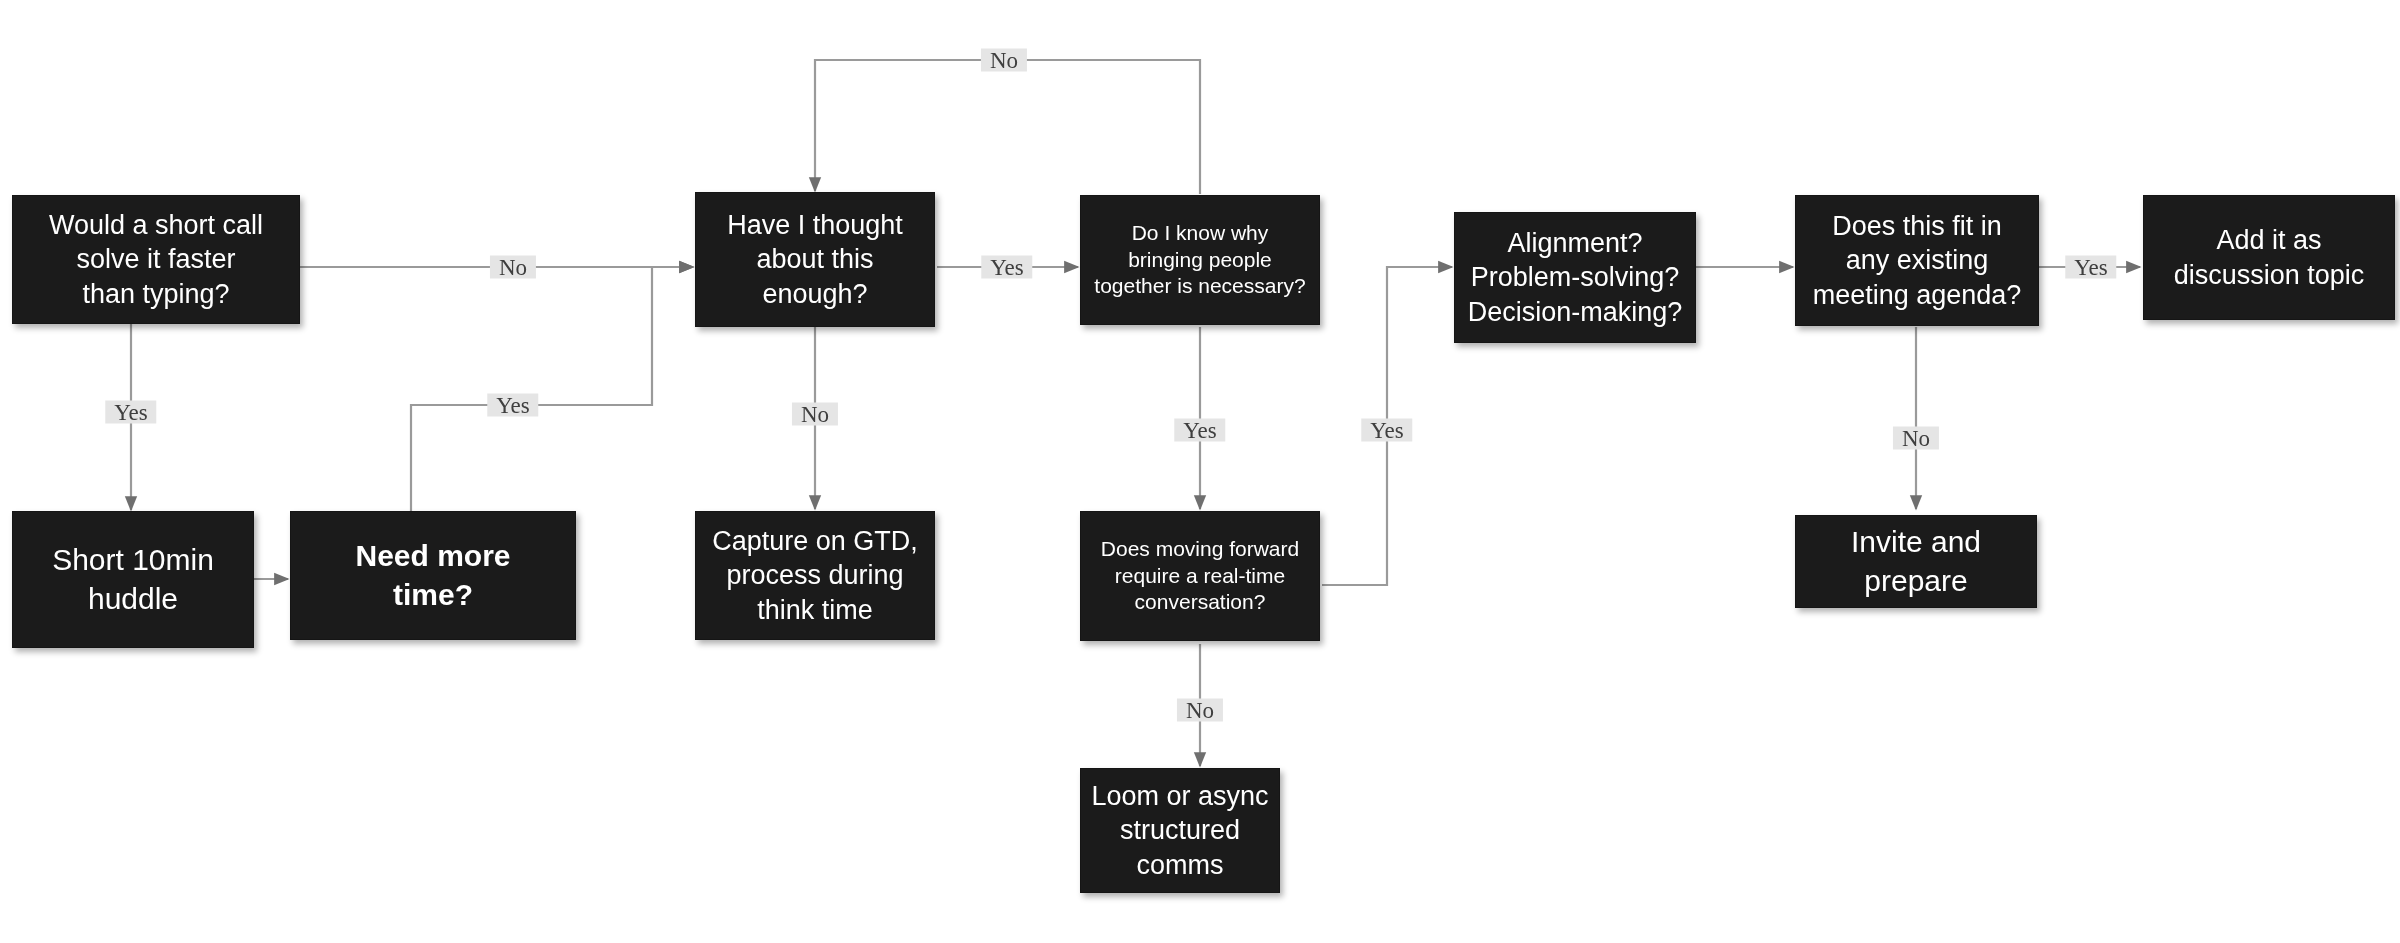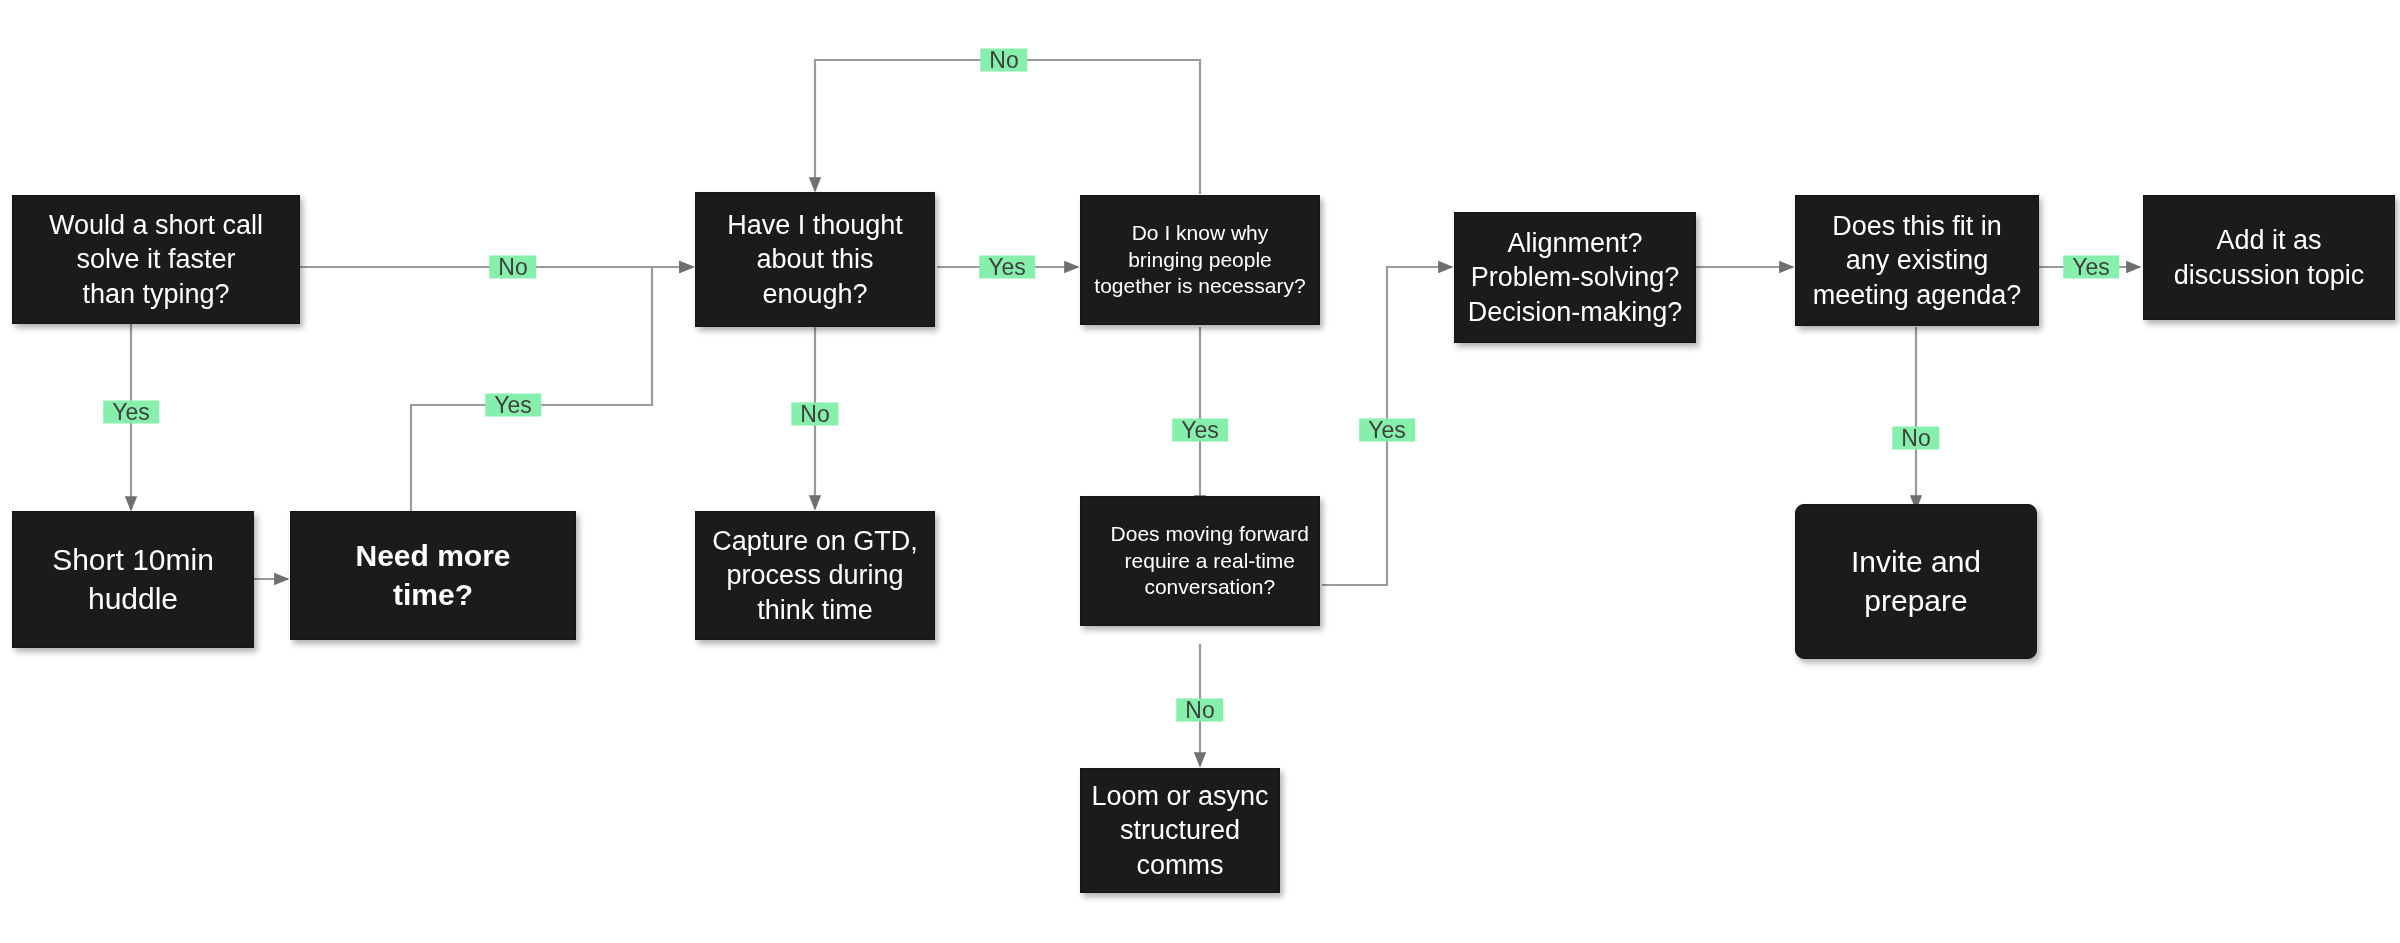--- a/index.html
+++ b/index.html
@@ -44,25 +44,26 @@
     display: block;
     white-space: pre-line;
   }
   .size-lg  { font-size: 30px; }
   .size-md  { font-size: 27px; }
   .size-sm  { font-size: 21px; }
   .edge-label {
     position: absolute;
     font-size: 23px;
     color: #3f3f3f;
-    background: #86efac;
+    background: #e5e5e5;
     padding: 0 9px;
     white-space: nowrap;
     transform: translate(-50%, -50%);
     line-height: 1;
+    font-family: Liberation Serif, serif;
   }
 </style>
 </head>
 <body>
 
 <div id="canvas">
 
   <svg id="wires" viewBox="0 0 2400 943" width="2400" height="943">
     <defs>
       <marker id="arrow" viewBox="0 0 10 10" refX="9" refY="5" markerWidth="7" markerHeight="7" orient="auto-start-reverse">
@@ -126,21 +127,21 @@
 process during
 think time</span>
   </div>
 
   <div class="node size-sm" style="left:1080px; top:195px; width:240px; height:130px;">
     <span class="txt">Do I know why
 bringing people
 together is necessary?</span>
   </div>
 
-  <div class="node size-sm" style="left:1080px; top:496px; width:240px; height:130px;justify-content:flex-end;">
+  <div class="node size-sm" style="left:1080px; top:511px; width:240px; height:130px;">
     <span class="txt">Does moving forward
 require a real-time
 conversation?</span>
   </div>
 
   <div class="node size-md" style="left:1080px; top:768px; width:200px; height:125px;">
     <span class="txt">Loom or async
 structured
 comms</span>
   </div>
@@ -150,21 +151,21 @@
 Problem-solving?
 Decision-making?</span>
   </div>
 
   <div class="node size-md" style="left:1795px; top:195px; width:244px; height:131px;">
     <span class="txt">Does this fit in
 any existing
 meeting agenda?</span>
   </div>
 
-  <div class="node size-lg" style="left:1795px; top:504px; width:242px; height:155px;border-radius:9px;">
+  <div class="node size-lg" style="left:1795px; top:515px; width:242px; height:93px;">
     <span class="txt">Invite and
 prepare</span>
   </div>
 
   <div class="node size-md" style="left:2143px; top:195px; width:252px; height:125px;">
     <span class="txt">Add it as
 discussion topic</span>
   </div>
 
   <div class="edge-label" style="left:513px; top:267px;">No</div>

